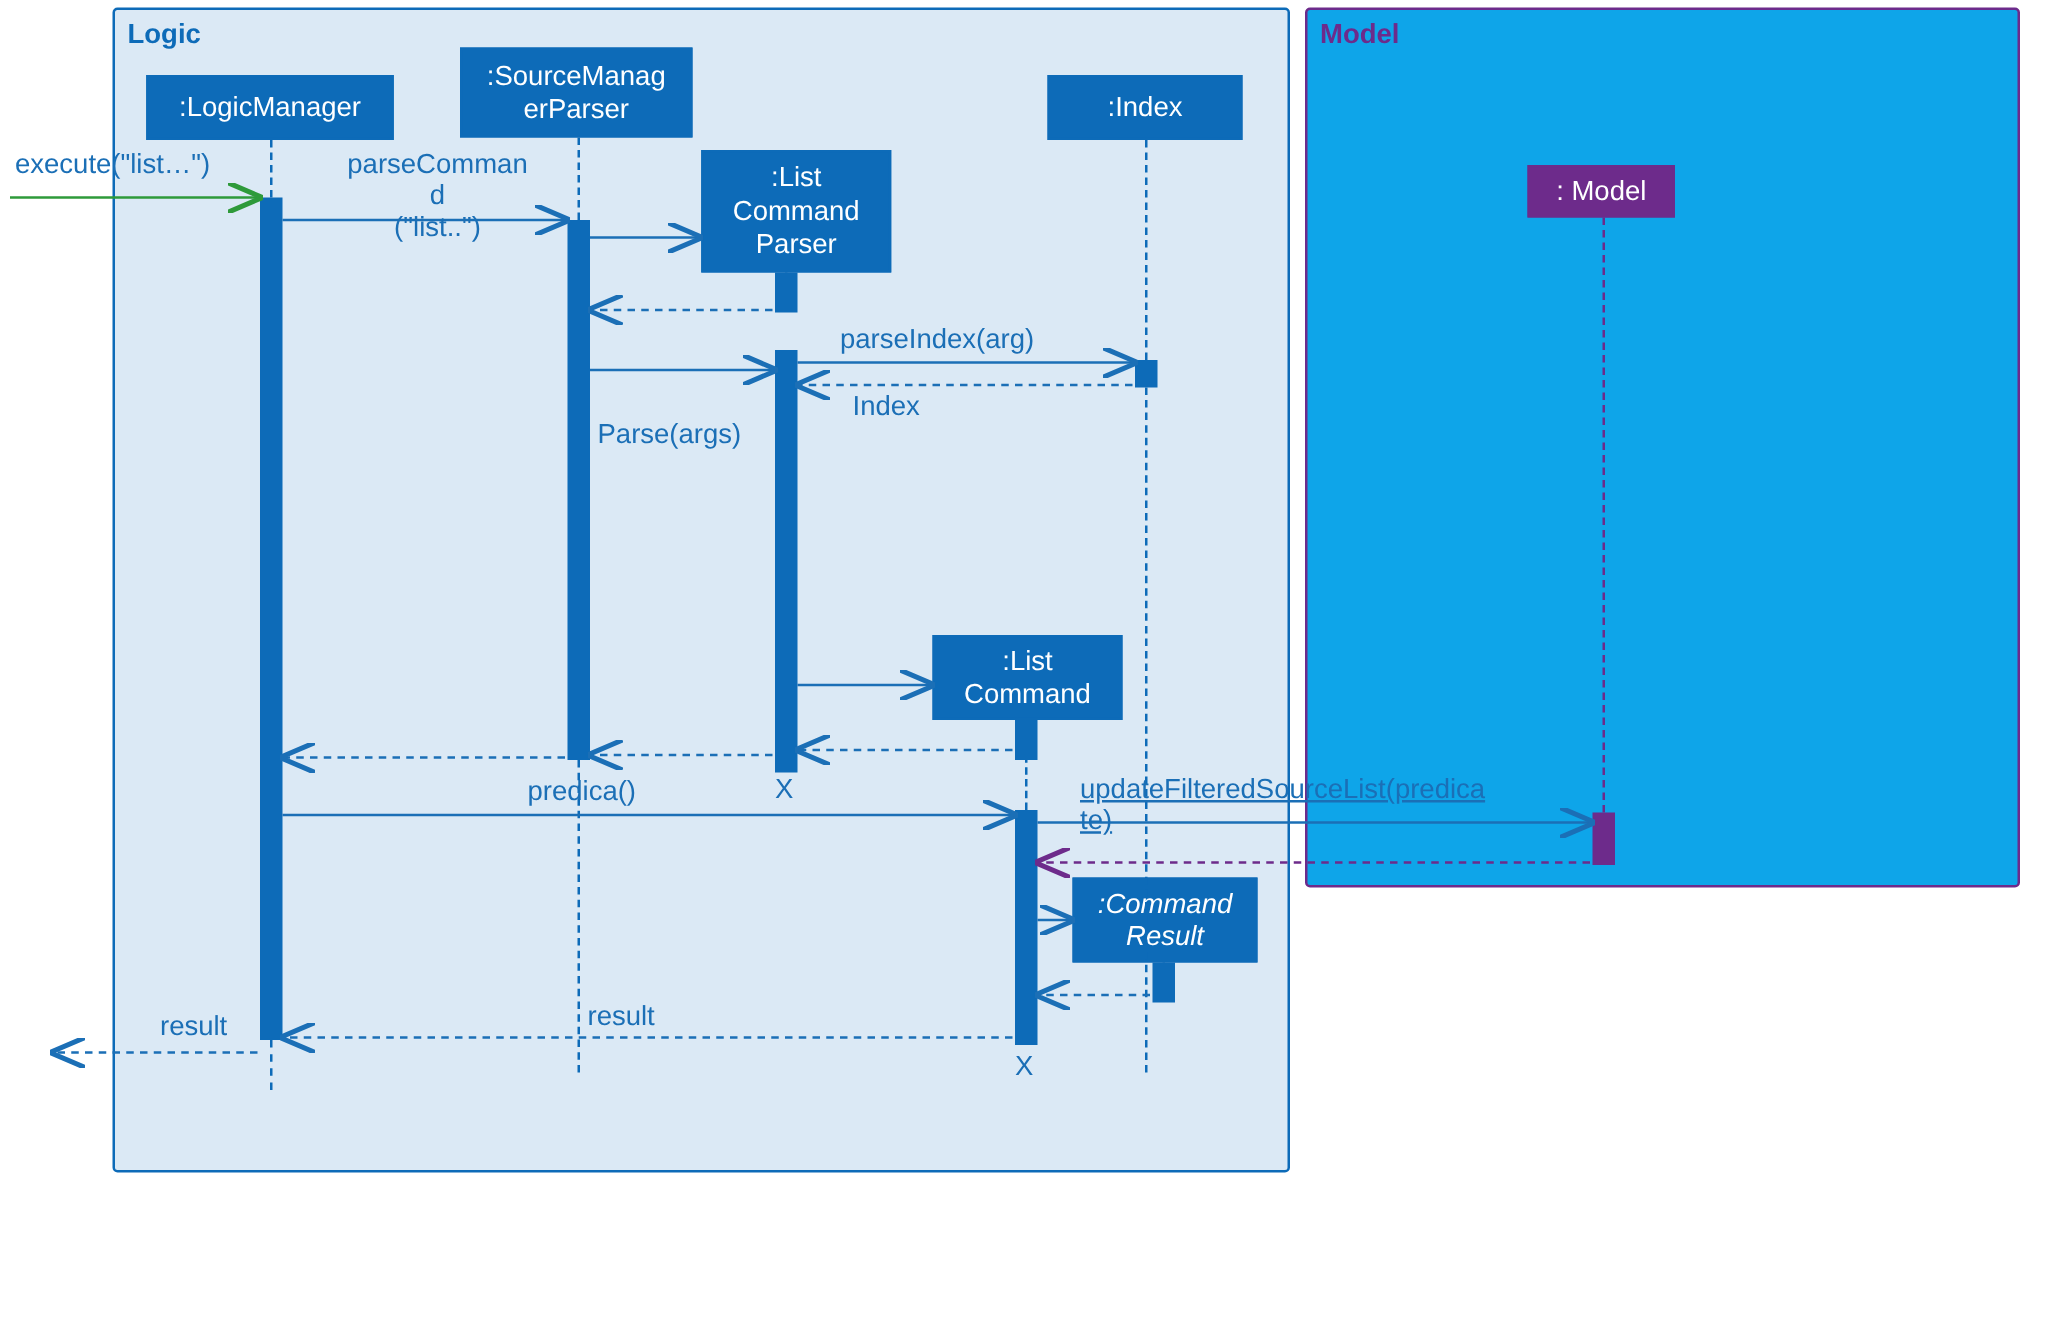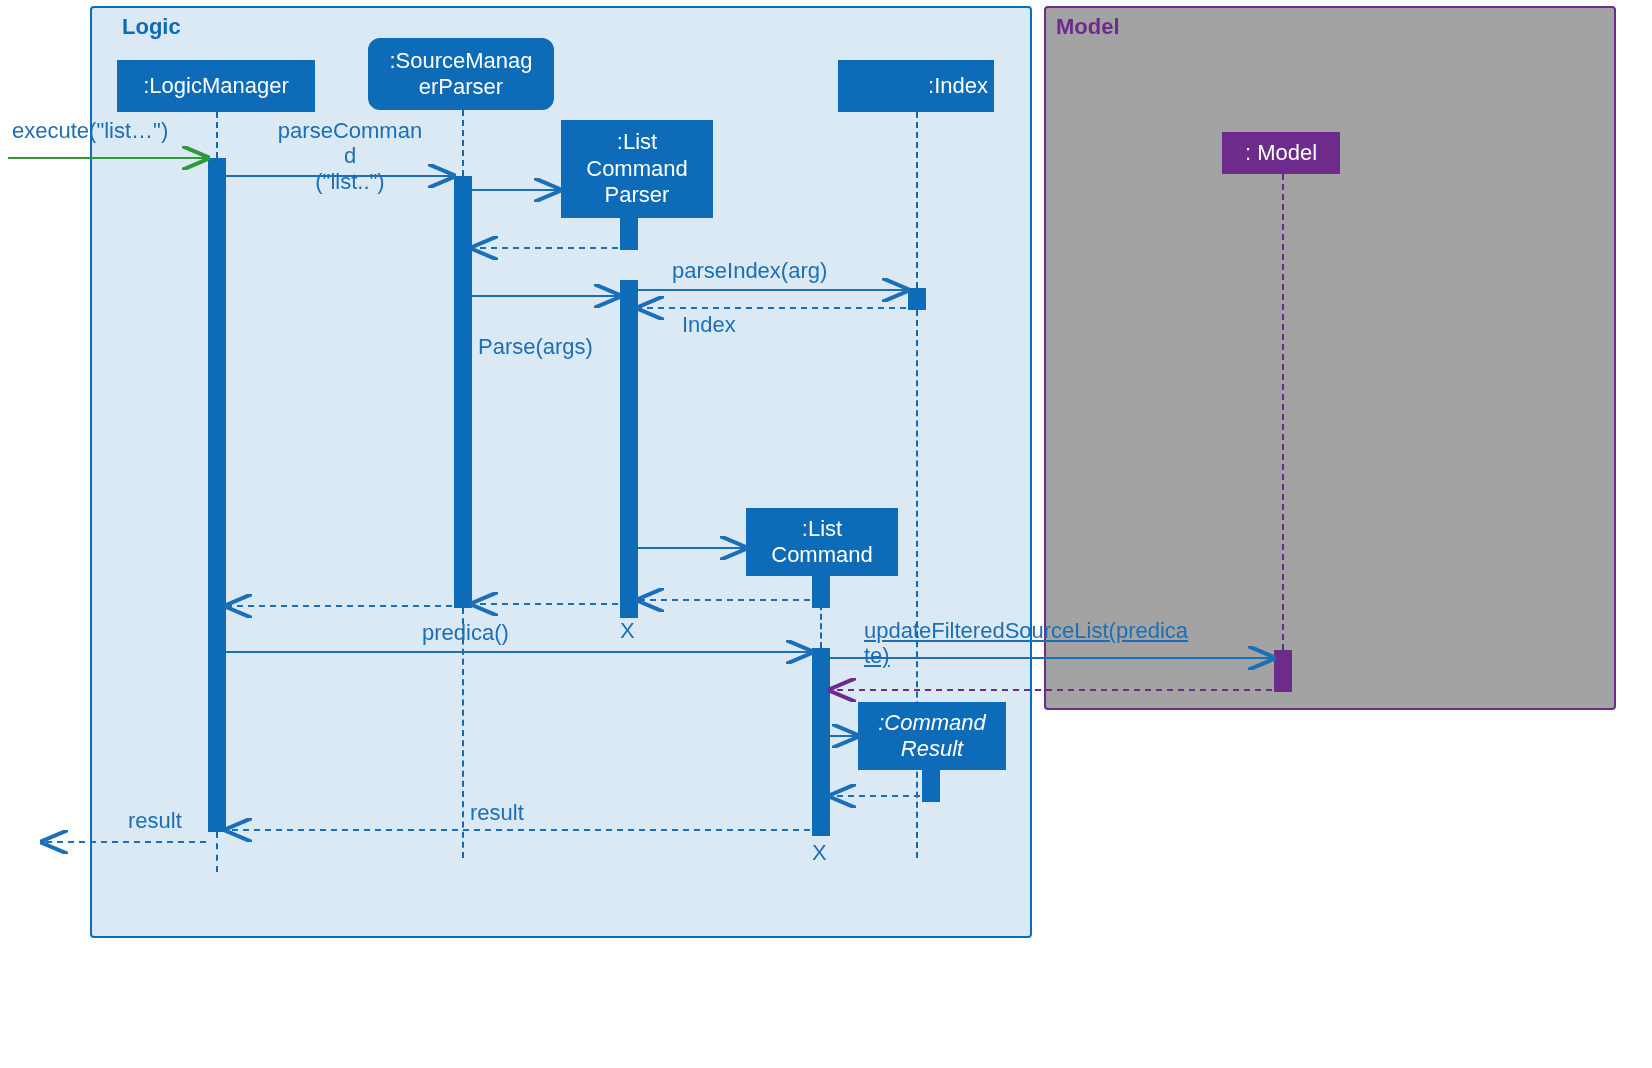--- a/index.html
+++ b/index.html
@@ -24,27 +24,27 @@
     font-size: 22px;
   }
   .logic-frame {
     left: 90px;
     top: 6px;
     width: 938px;
     height: 928px;
     background: #dbe9f5;
     border-color: #0d6bb8;
   }
-  .logic-frame .frame-label { color: #0d6bb8; margin-left: 20px; }
+  .logic-frame .frame-label { color: #0d6bb8; }
   .model-frame {
     left: 1044px;
     top: 6px;
     width: 568px;
     height: 700px;
-    background: #a3a3a3;
+    background: #0ea5e9;
     border-color: #6d2b8b;
     text-align: right;
   }
   .model-frame .frame-label { color: #6d2b8b; }
   .participant {
     position: absolute;
     color: #fff;
     text-align: center;
     display: flex;
     align-items: center;
@@ -96,30 +96,30 @@
 <div class="frame logic-frame">
   <div class="frame-label">Logic</div>
 </div>
 <div class="frame model-frame">
   <div class="frame-label">Model</div>
 </div>
 
 <div class="participant blue-p" style="left:117px; top:60px; width:198px; height:52px;">
   <span>:LogicManager</span>
 </div>
-<div class="participant blue-p" style="left:368px; top:38px; width:186px; height:72px; white-space:pre-line;border-radius:12px;">
+<div class="participant blue-p" style="left:368px; top:38px; width:186px; height:72px; white-space:pre-line;">
   <span>:SourceManag
 erParser</span>
 </div>
 <div class="participant blue-p" style="left:561px; top:120px; width:152px; height:98px; white-space:pre-line;">
   <span>:List
 Command
 Parser</span>
 </div>
-<div class="participant blue-p" style="left:838px; top:60px; width:156px; height:52px;justify-content:flex-end;">
+<div class="participant blue-p" style="left:838px; top:60px; width:156px; height:52px;">
   <span>:Index</span>
 </div>
 <div class="participant blue-p" style="left:746px; top:508px; width:152px; height:68px; white-space:pre-line;">
   <span>:List
 Command</span>
 </div>
 <div class="participant blue-p" style="left:858px; top:702px; width:148px; height:68px; white-space:pre-line;font-style:italic;">
   <span>:Command
 Result</span>
 </div>

